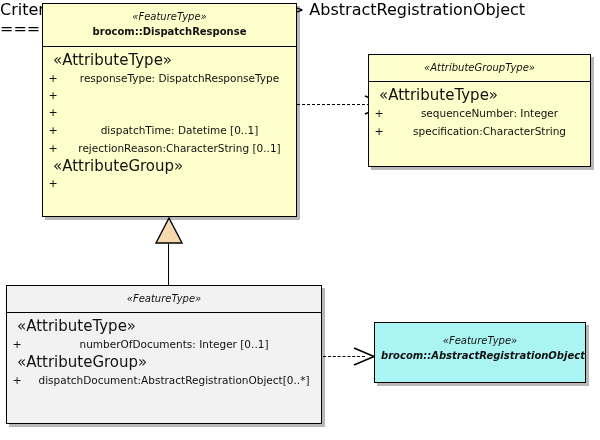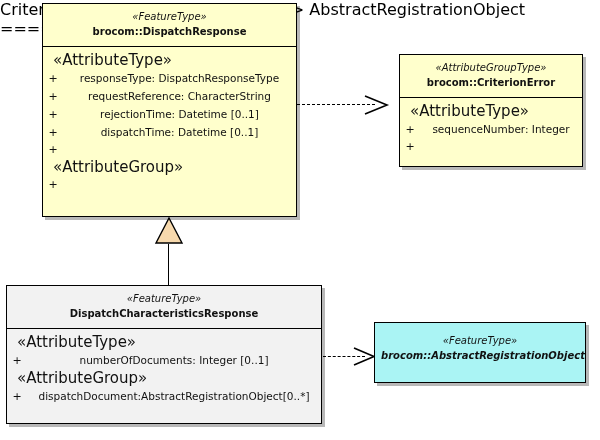--- a/index.html
+++ b/index.html
@@ -137,65 +137,63 @@
     <div class="uml-body">
 
       <div class="group-label">«AttributeType»</div>
 
       <div class="attr-row">
         <span class="attr-vis">+</span>
         <span class="attr-text">responseType: DispatchResponseType</span>
       </div>
       <div class="attr-row">
         <span class="attr-vis">+</span>
-        <span class="attr-text">requestReference: CharacterString</span>
-      </div>
-      <div class="attr-row">
-        <span class="attr-vis">+</span>
-        <span class="attr-text">rejectionTime: Datetime [0..1]</span>
+      </div>
+      <div class="attr-row">
+        <span class="attr-vis">+</span>
       </div>
       <div class="attr-row">
         <span class="attr-vis">+</span>
         <span class="attr-text">dispatchTime: Datetime [0..1]</span>
       </div>
       <div class="attr-row">
         <span class="attr-vis">+</span>
+        <span class="attr-text">rejectionReason:CharacterString [0..1]</span>
       </div>
 
       <div class="group-label">«AttributeGroup»</div>
 
       <div class="attr-row">
         <span class="attr-vis">+</span>
       </div>
     </div>
   </div>
 
   
-  <div class="uml-class yellow" style="left:399px; top:54px; width:184px; height:113px;">
+  <div class="uml-class yellow" style="left:368px; top:54px; width:223px; height:113px;">
     <div class="uml-header">
       <div class="stereotype">«AttributeGroupType»</div>
-      <div class="class-name">brocom::CriterionError</div>
     </div>
     <div class="uml-body">
       <div class="group-label">«AttributeType»</div>
       <div class="attr-row">
         <span class="attr-vis">+</span>
         <span class="attr-text">sequenceNumber: Integer</span>
       </div>
       <div class="attr-row">
         <span class="attr-vis">+</span>
+        <span class="attr-text">specification:CharacterString</span>
       </div>
     </div>
   </div>
 
   
   <div class="uml-class white" style="left:6px; top:285px; width:316px; height:139px;">
     <div class="uml-header">
       <div class="stereotype">«FeatureType»</div>
-      <div class="class-name">DispatchCharacteristicsResponse</div>
     </div>
     <div class="uml-body">
       <div class="group-label">«AttributeType»</div>
       <div class="attr-row">
         <span class="attr-vis">+</span>
         <span class="attr-text">numberOfDocuments: Integer [0..1]</span>
       </div>
       <div class="group-label">«AttributeGroup»</div>
       <div class="attr-row">
         <span class="attr-vis">+</span>

